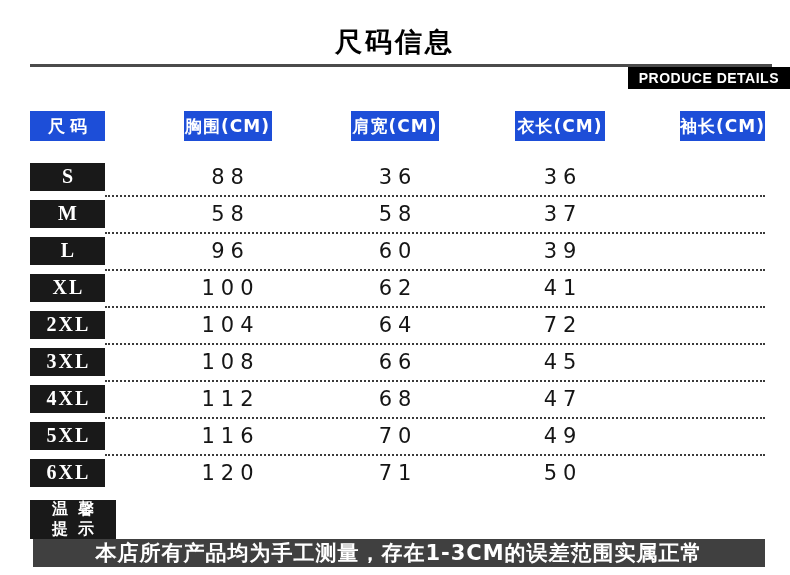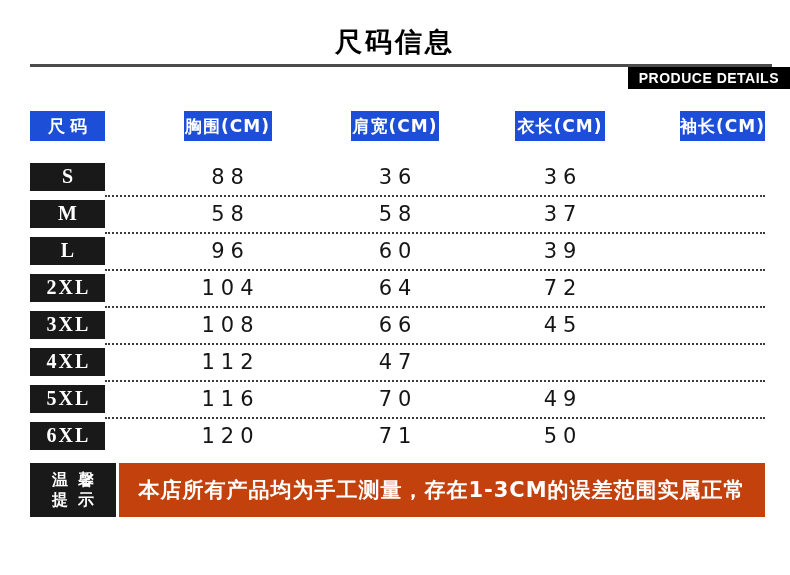--- a/index.html
+++ b/index.html
@@ -93,39 +93,40 @@
     color: #151515;
     letter-spacing: 6px;
     text-indent: 6px;
   }
 
   
   .banner {
     display: flex;
     margin: 9px 25px 0 30px;
     height: 54px;
+    flex-direction: column;
   }
   .banner-label {
     width: 86px;
     background: #191919;
     color: #ffffff;
     display: flex;
     flex-direction: column;
     align-items: center;
     justify-content: center;
     gap: 2px;
     font-weight: bold;
     font-size: 16px;
     line-height: 1.15;
   }
   .banner-label span { letter-spacing: 10px; margin-right: -10px; }
   .banner-red {
     flex: 1;
     margin-left: 3px;
-    background: #c2410c;
+    background: #404040;
     color: #ffffff;
     display: flex;
     align-items: center;
     justify-content: center;
     font-weight: bold;
     font-size: 21px;
     letter-spacing: 1px;
   }
 </style>
 </head>
@@ -176,20 +177,28 @@
 
   <div class="grid trow">
     <div class="sep"></div>
     <div class="size-box">L</div>
     <div class="vcell">96</div>
     <div class="vcell">60</div>
     <div class="vcell">39</div>
     <div class="vcell"></div>
   </div>
 
+  <div class="grid trow">
+    <div class="sep"></div>
+    <div class="size-box">XL</div>
+    <div class="vcell">100</div>
+    <div class="vcell">62</div>
+    <div class="vcell">41</div>
+    <div class="vcell"></div>
+  </div>
 
   <div class="grid trow">
     <div class="sep"></div>
     <div class="size-box">2XL</div>
     <div class="vcell">104</div>
     <div class="vcell">64</div>
     <div class="vcell">72</div>
     <div class="vcell"></div>
   </div>
 
@@ -199,20 +208,21 @@
     <div class="vcell">108</div>
     <div class="vcell">66</div>
     <div class="vcell">45</div>
     <div class="vcell"></div>
   </div>
 
   <div class="grid trow">
     <div class="sep"></div>
     <div class="size-box">4XL</div>
     <div class="vcell">112</div>
+    <div class="vcell">68</div>
     <div class="vcell">47</div>
     <div class="vcell"></div>
   </div>
 
   <div class="grid trow">
     <div class="sep"></div>
     <div class="size-box">5XL</div>
     <div class="vcell">116</div>
     <div class="vcell">70</div>
     <div class="vcell">49</div>

